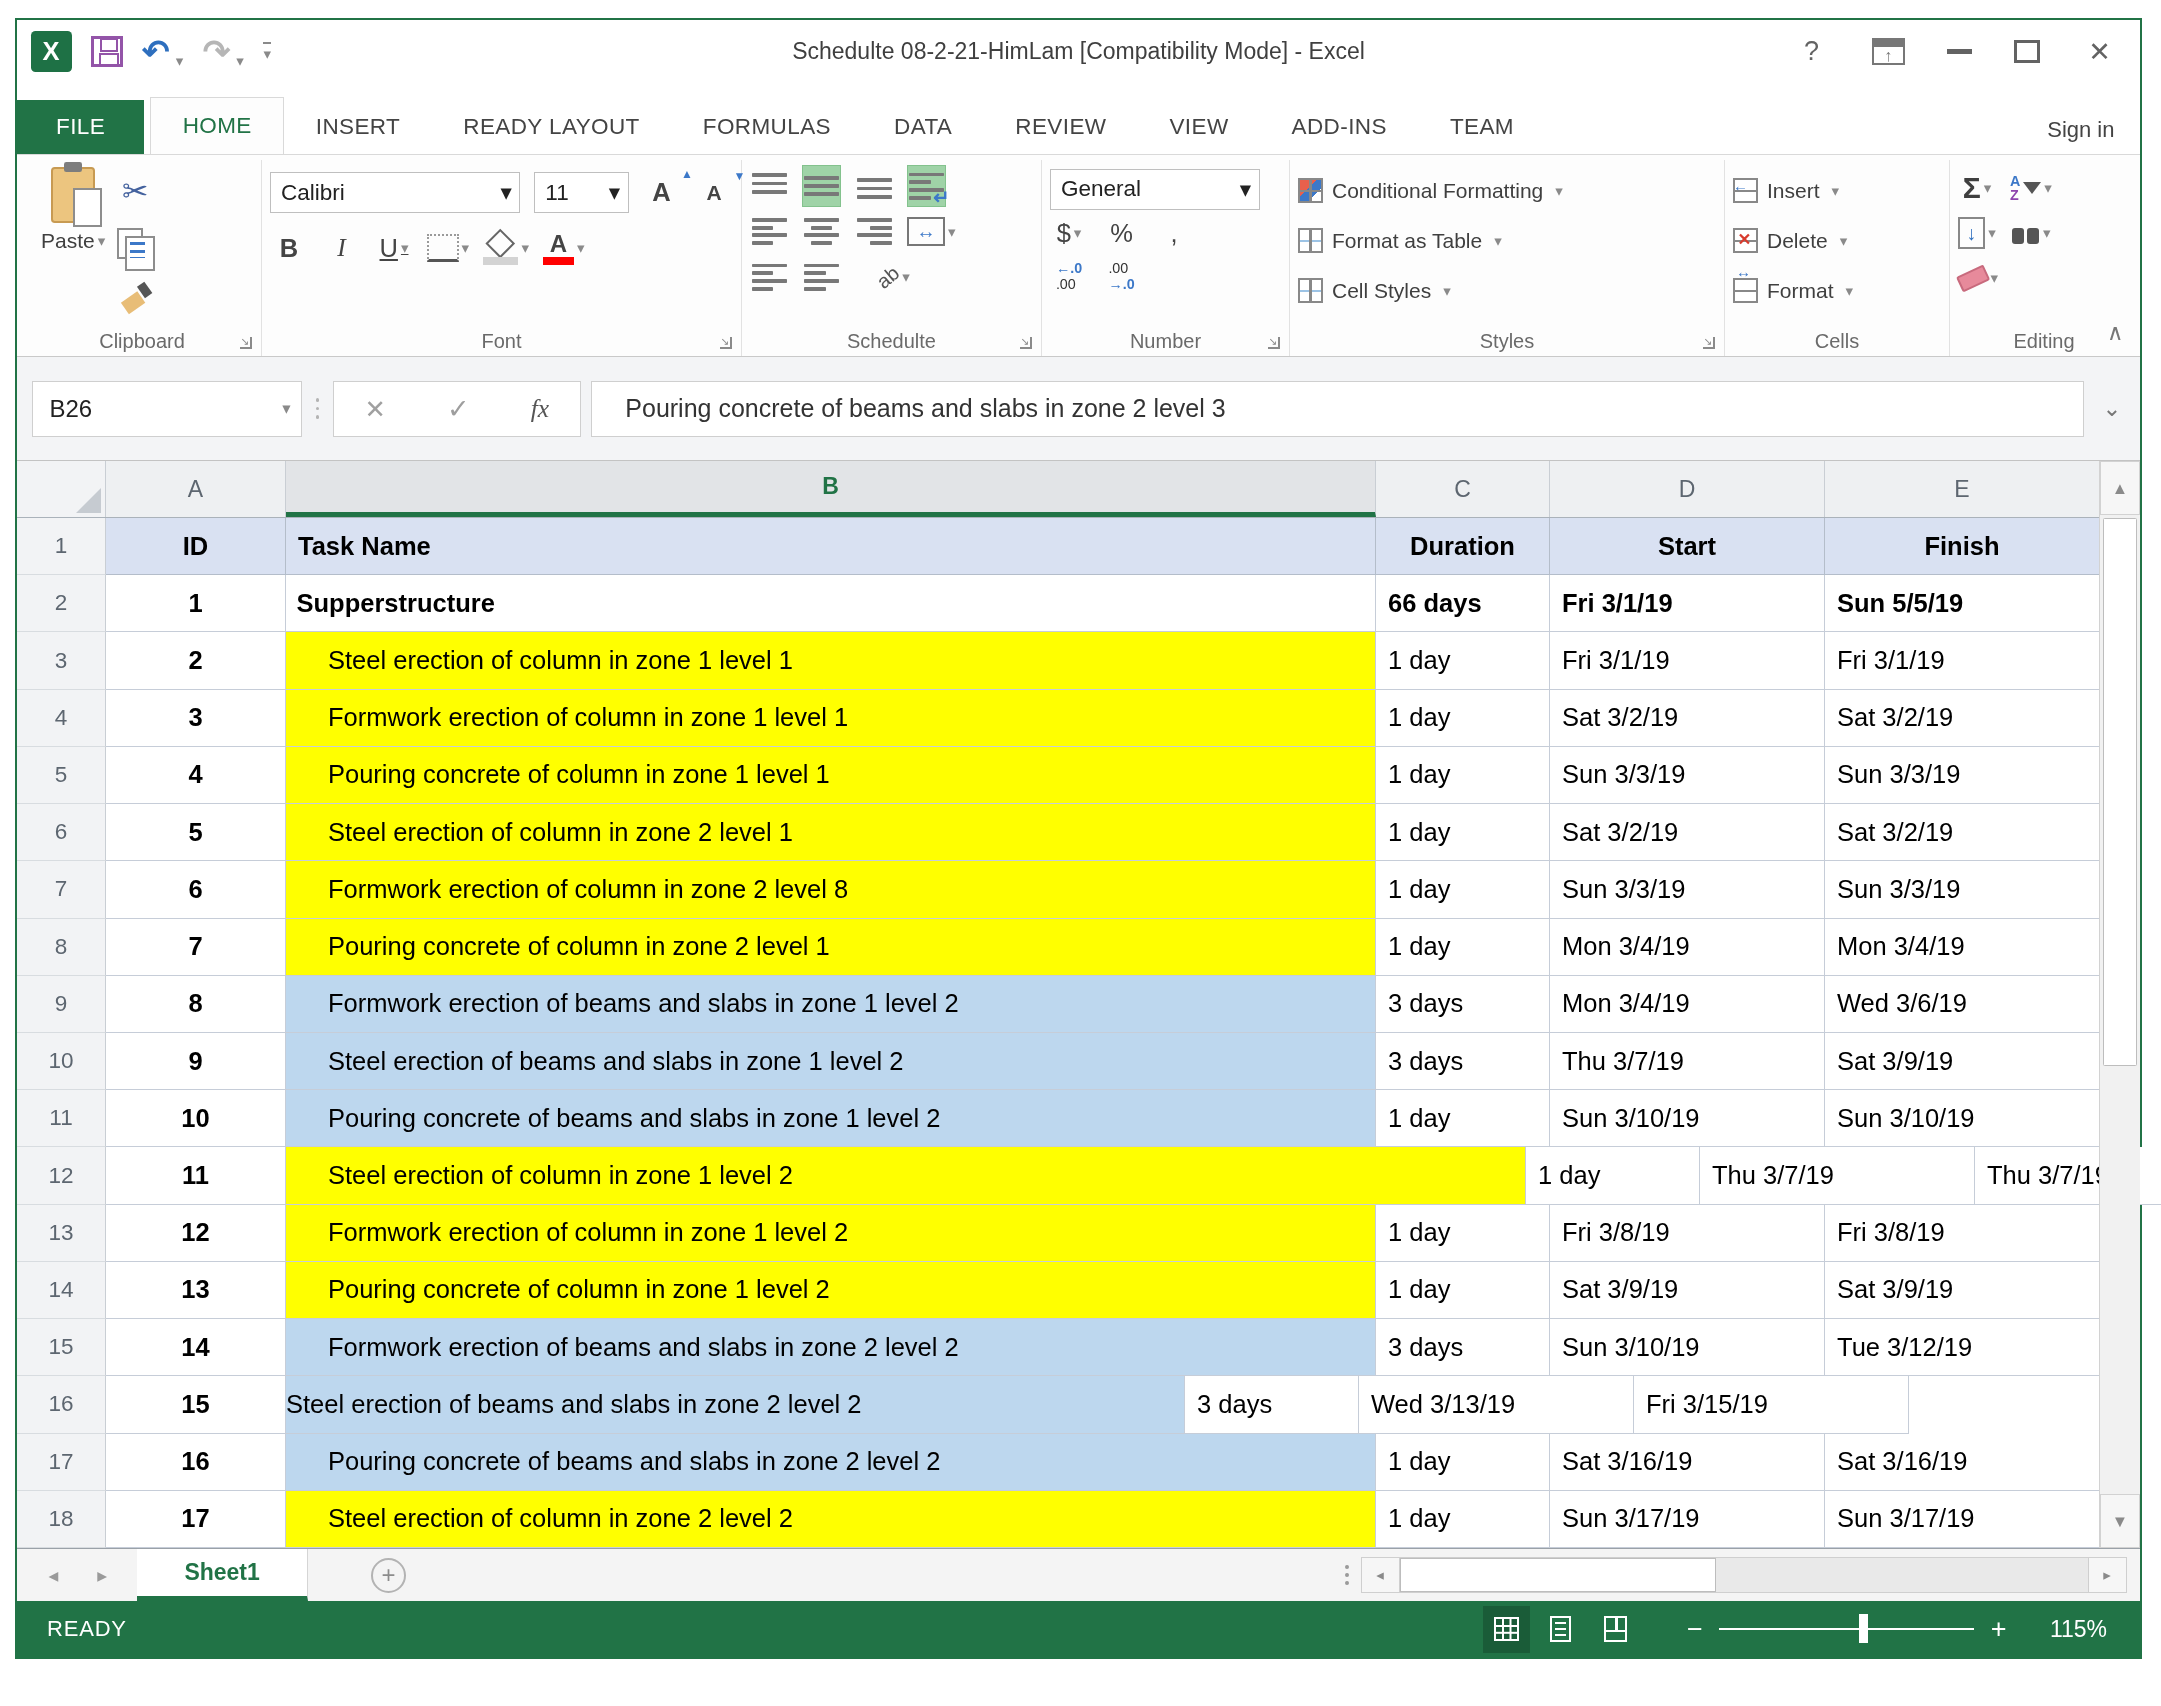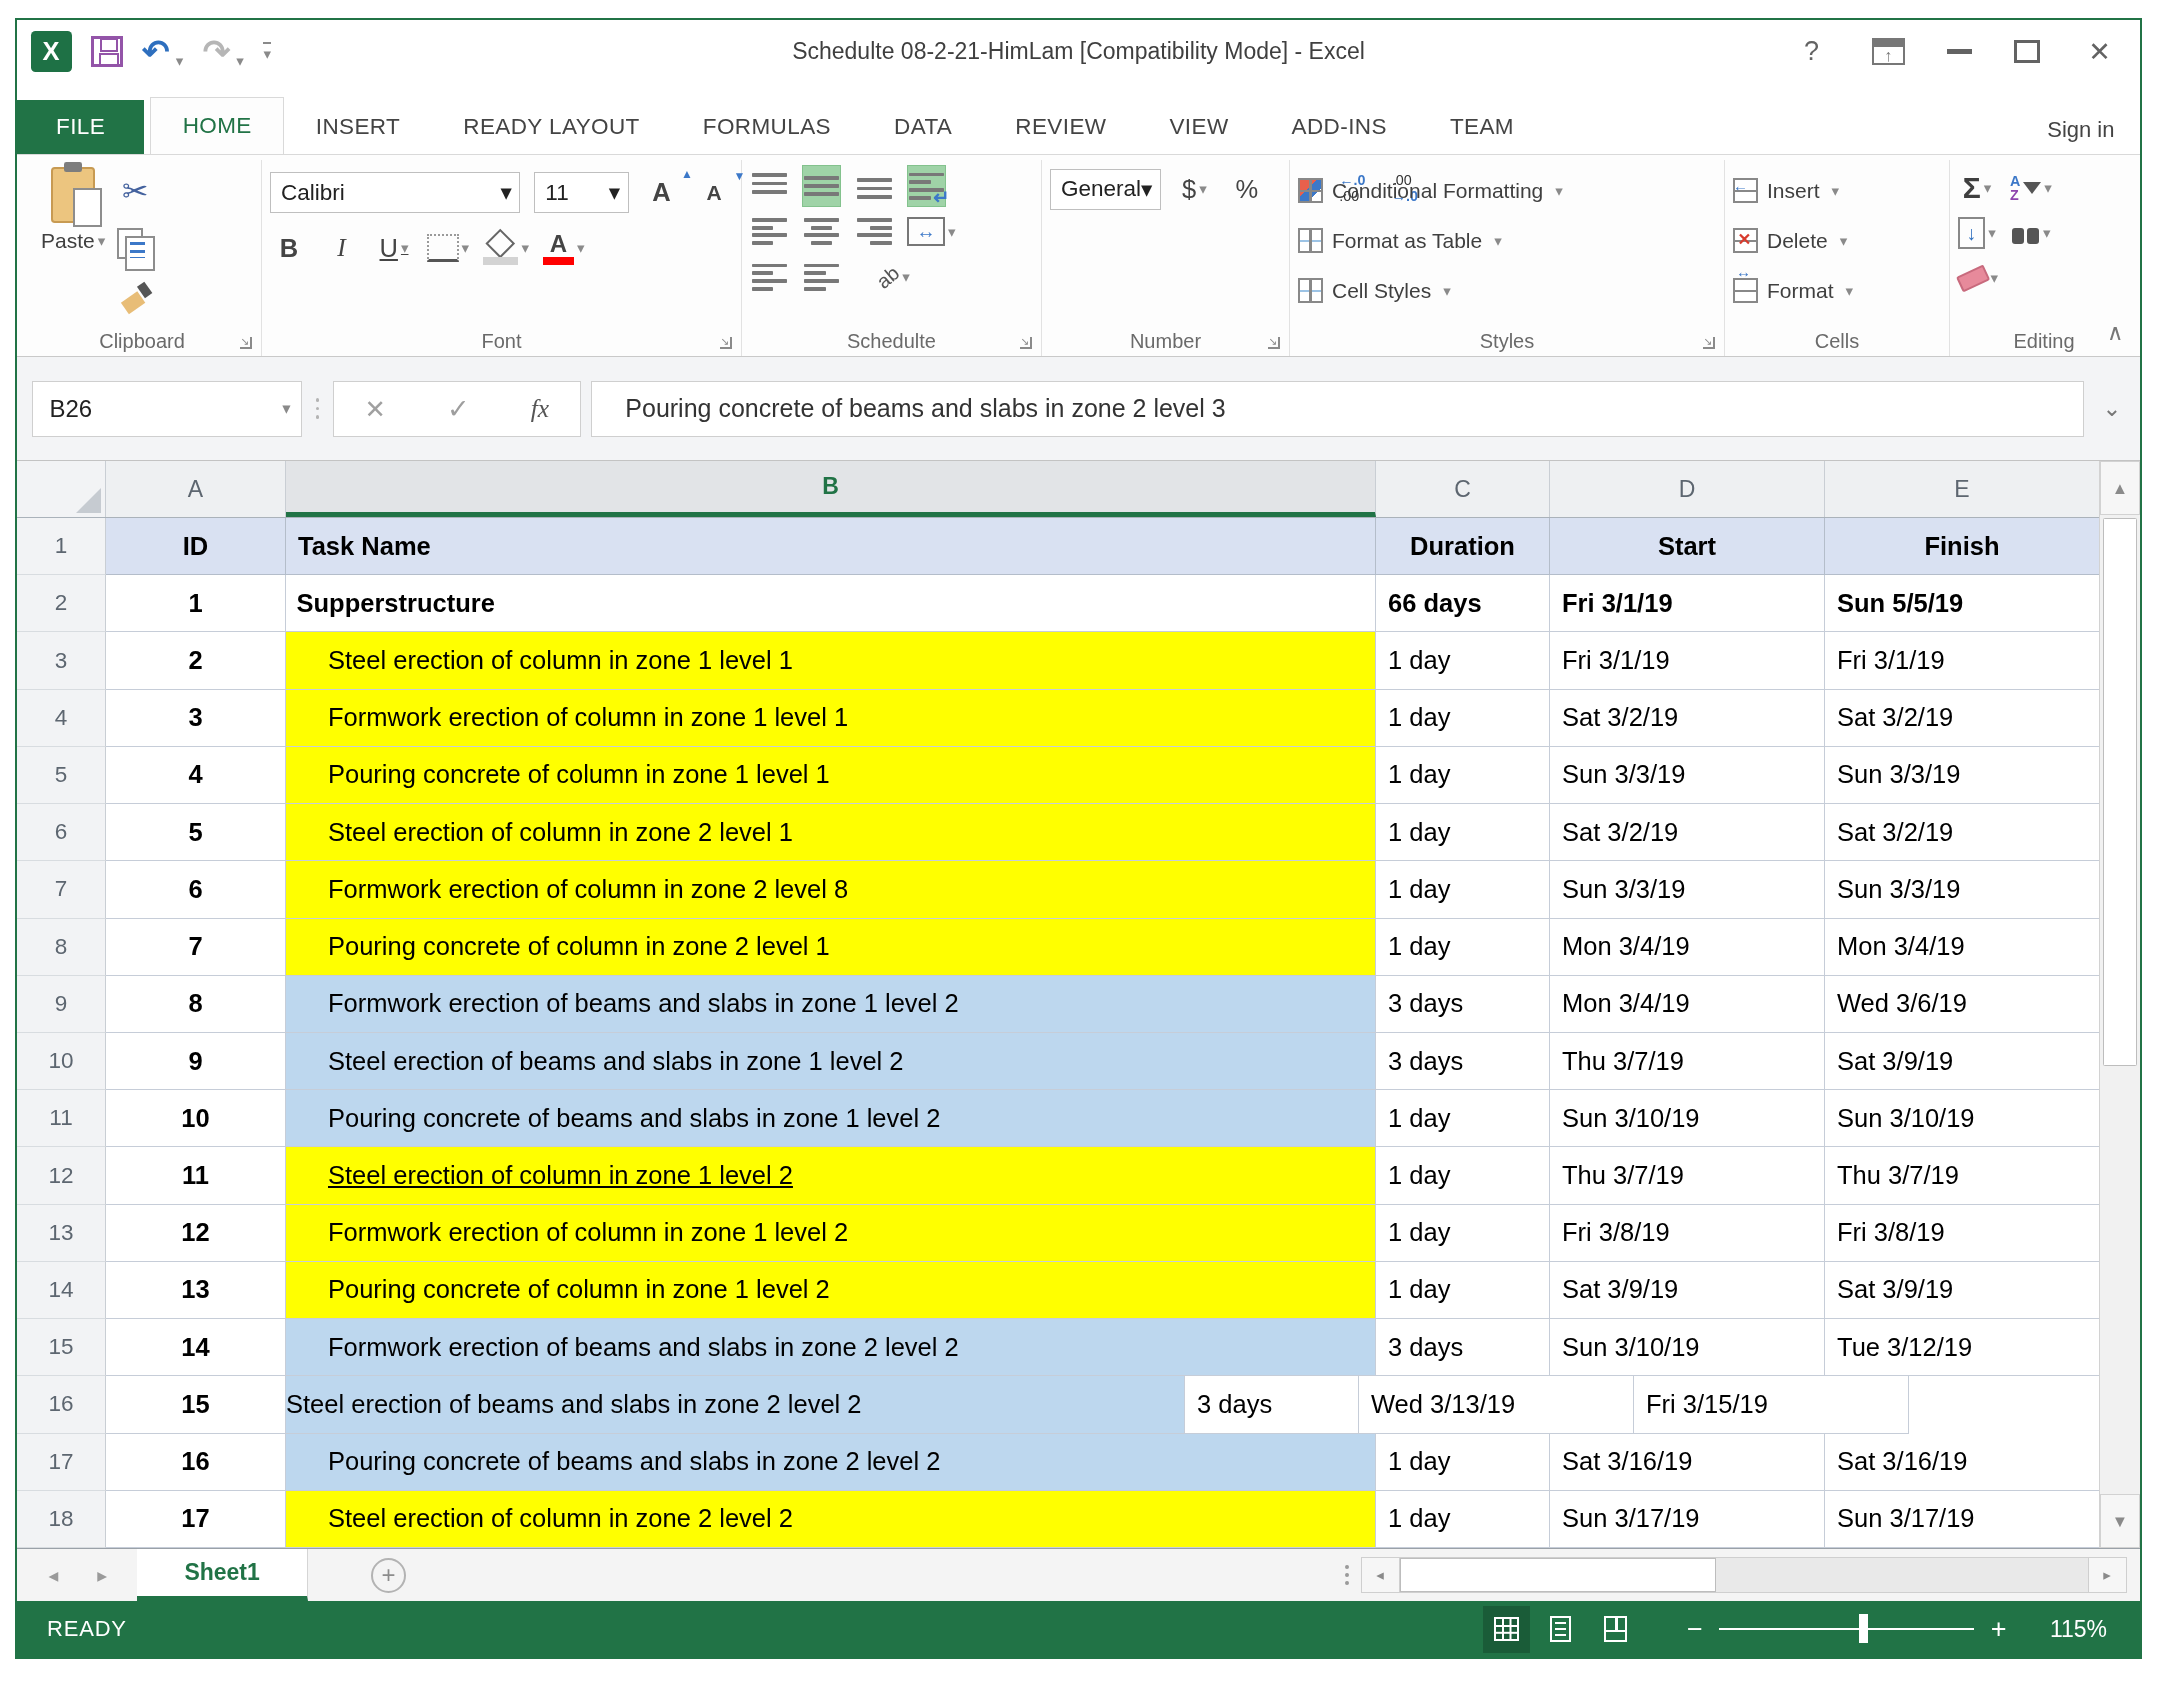--- a/index.html
+++ b/index.html
@@ -382,21 +382,21 @@
             </span>
         </div>
       </div>
       <div class="rg-label">
           <span>Schedulte</span>
           <span class="launcher"></span>
         </div>
     </div>
 
     <div class="rgroup" style="width:248px">
-      <div class="rg-body" style="flex-direction:row; gap:14px; padding-top:6px;justify-content:space-between;">
+      <div class="rg-body" style="flex-direction:column; gap:3px; padding-top:6px;">
         <div class="combo" style="width:210px">
             <span>General</span>
             <span class="nb-arrow">▾</span>
           </div>
         <div class="rrow" style="height:41px">
           <span class="sbtn dd">$</span>
           <span class="sbtn">%</span>
           <span class="sbtn">,</span>
         </div>
         <div class="rrow" style="height:41px">
@@ -615,21 +615,21 @@
             <div class="rnum">11</div>
             <div class="cell center bold" style="width: 180px;">10</div>
             <div class="cell" style="width: 1090px; padding-left: 42px; background: rgb(189, 215, 238);">Pouring concrete of beams and slabs in zone 1 level 2</div>
             <div class="cell" style="width: 174px; padding-left: 12px;">1 day</div>
             <div class="cell" style="width: 275px; padding-left: 12px;">Sun 3/10/19</div>
             <div class="cell" style="width: 275px; padding-left: 12px;">Sun 3/10/19</div>
           </div>
           <div class="grow">
             <div class="rnum">12</div>
             <div class="cell center bold" style="width: 180px;">11</div>
-            <div class="cell" style="width: 1090px; padding-left: 42px; background: rgb(255, 255, 0); text-decoration: underline;">Steel erection of column in zone 1 level 2</div>
+            <div class="cell" style="width: 1240px; padding-left: 42px; background: rgb(255, 255, 0);">Steel erection of column in zone 1 level 2</div>
             <div class="cell" style="width: 174px; padding-left: 12px;">1 day</div>
             <div class="cell" style="width: 275px; padding-left: 12px;">Thu 3/7/19</div>
             <div class="cell" style="width: 275px; padding-left: 12px;">Thu 3/7/19</div>
           </div>
           <div class="grow">
             <div class="rnum">13</div>
             <div class="cell center bold" style="width: 180px;">12</div>
             <div class="cell" style="width: 1090px; padding-left: 42px; background: rgb(255, 255, 0);">Formwork erection of column in zone 1 level 2</div>
             <div class="cell" style="width: 174px; padding-left: 12px;">1 day</div>
             <div class="cell" style="width: 275px; padding-left: 12px;">Fri 3/8/19</div>

